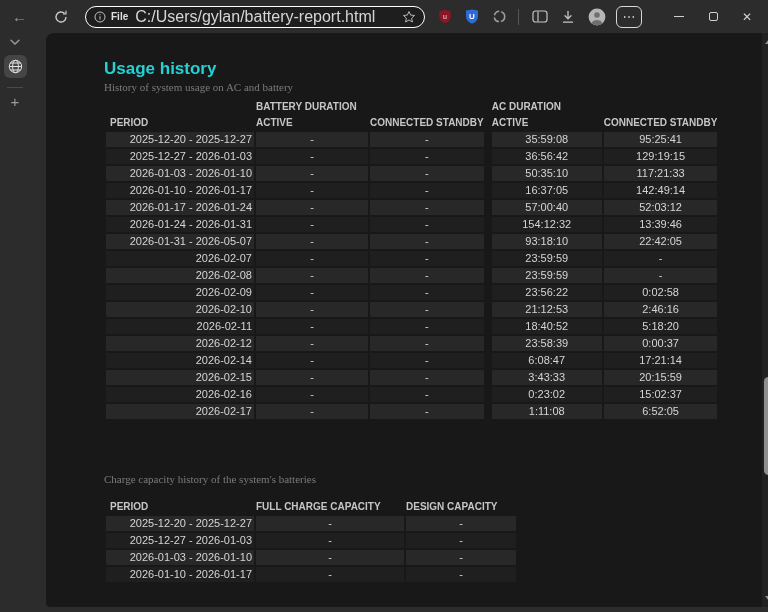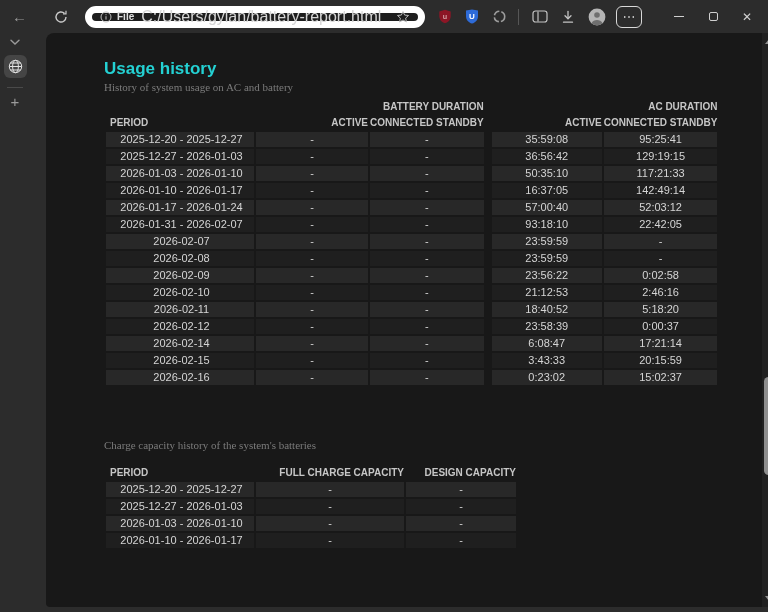--- a/index.html
+++ b/index.html
@@ -13,21 +13,21 @@
   
   .toolbar {
     height:33px; display:flex; align-items:center;
     background:#2c2c2c; color:#c9c9c9;
   }
   .tb-btn { display:flex; align-items:center; justify-content:center; color:#c4c4c4; }
   .back-arrow { margin-left:12px; color:#9a9a9a; font-size:15px; }
   .refresh { margin-left:27px; }
   .addressbar {
     margin-left:17px; width:340px; height:22px;
-    background:#1e1e1e; border:7px solid #ffffff; border-radius:12px;
+    background:#1e1e1e; border:1px solid #ffffff; border-radius:12px;
     display:flex; align-items:center; padding:0 8px; color:#d6d6d6;
   }
   .addressbar .scheme { font-size:10px; font-weight:bold; color:#e0e0e0; margin:0 7px 0 5px; }
   .addressbar .url { font-size:16px; color:#d6d6d6; white-space:nowrap; }
   .addressbar .spacer { flex:1; }
   .ext-icon { margin-left:13px; }
   .divider { width:1px; height:16px; background:#565656; margin-left:11px; }
   .avatar { margin-left:13px; }
   .menu-btn {
     margin-left:10px; width:26px; height:22px; border:1.5px solid #d8d8d8; border-radius:6px;
@@ -61,29 +61,29 @@
   .section-sub { margin-top:2px; font-size:11px; line-height:13px; color:#7b7b7b;font-family:Liberation Serif, serif; }
   .section-capacity { margin-top:52px; }
   
   table.report-table {
     border-collapse:separate; border-spacing:2px;
     margin-top:4px; table-layout:fixed;
   }
   table.cap { margin-top:12px; }
   .report-table th {
     font-size:10px; line-height:12px; font-weight:bold; color:#c6c6c6;
-    text-align:right; padding:1px 0; background:transparent; white-space:nowrap;
+    text-align:left; padding:1px 0; background:transparent; white-space:nowrap;
   }
   .report-table th.left { text-align:left; padding-left:4px; }
   .report-table td {
     font-size:11px; line-height:13px; height:15px; color:#d5d5d5;
     text-align:center; padding:0 2px; background:#1f1f1f; white-space:nowrap; overflow:hidden;
   }
   .report-table tbody tr:nth-child(odd) td { background:#282828; }
-  .report-table td.col-period { text-align:center; padding-left:5px; }
+  .report-table td.col-period { text-align:right; padding-left:5px; }
   .report-table td.spacer, .report-table th.spacer { background:transparent !important; padding:0; }
   
   .scrollbar {
     position:absolute; right:0; top:0; width:14px; height:574px; background:#212121;
   }
   .sb-arrow { position:absolute; left:3px; width:0; height:0; }
   .sb-arrow.up { top:6px; border-left:4px solid transparent; border-right:4px solid transparent; border-bottom:5px solid #8f8f8f; }
   .sb-arrow.down { bottom:6px; border-left:4px solid transparent; border-right:4px solid transparent; border-top:5px solid #8f8f8f; }
   .sb-thumb { position:absolute; left:2px; top:344px; width:9px; height:98px; border-radius:5px; background:#8f8f8f; }
   svg { display:block; }
@@ -267,21 +267,29 @@
             </tr>
             <tr>
               <td class="col-period">2026-01-17 - 2026-01-24</td>
               <td>-</td>
               <td>-</td>
               <td class="spacer"></td>
               <td>57:00:40</td>
               <td>52:03:12</td>
             </tr>
             <tr>
-              <td class="col-period">2026-01-31 - 2026-02-07</td>
+              <td class="col-period">2026-01-24 - 2026-01-31</td>
+              <td>-</td>
+              <td>-</td>
+              <td class="spacer"></td>
+              <td>154:12:32</td>
+              <td>13:39:46</td>
+            </tr>
+            <tr>
+              <td class="col-period">2026-01-31 - 2026-05-07</td>
               <td>-</td>
               <td>-</td>
               <td class="spacer"></td>
               <td>93:18:10</td>
               <td>22:42:05</td>
             </tr>
             <tr>
               <td class="col-period">2026-02-07</td>
               <td>-</td>
               <td>-</td>
@@ -345,20 +353,28 @@
               <td>3:43:33</td>
               <td>20:15:59</td>
             </tr>
             <tr>
               <td class="col-period">2026-02-16</td>
               <td>-</td>
               <td>-</td>
               <td class="spacer"></td>
               <td>0:23:02</td>
               <td>15:02:37</td>
+            </tr>
+            <tr>
+              <td class="col-period">2026-02-17</td>
+              <td>-</td>
+              <td>-</td>
+              <td class="spacer"></td>
+              <td>1:11:08</td>
+              <td>6:52:05</td>
             </tr>
           </tbody>
       </table>
     </section>
 
     <section class="section-capacity">
       <div class="section-sub">Charge capacity history of the system's batteries</div>
 
       <table class="report-table cap">
         <colgroup>

